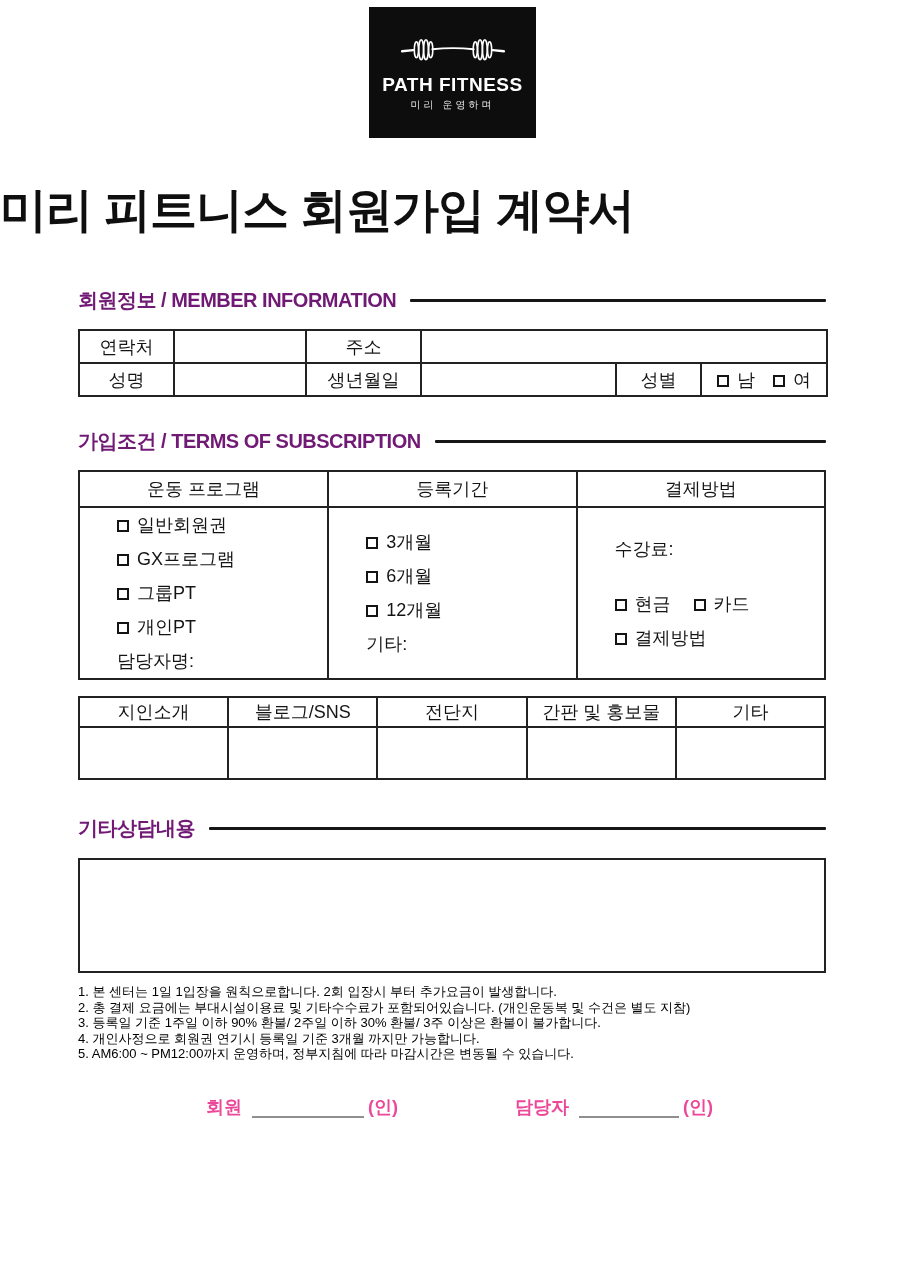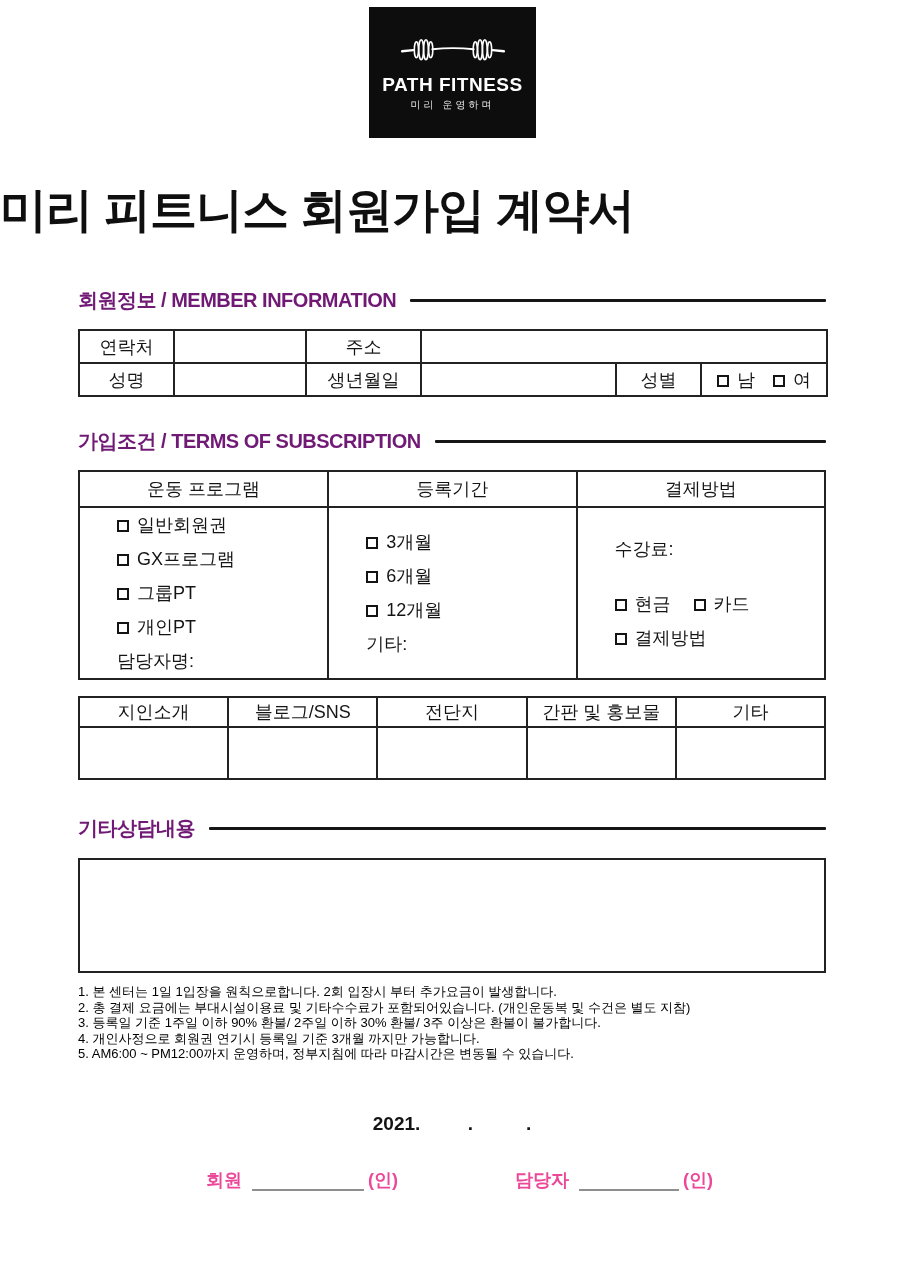--- a/index.html
+++ b/index.html
@@ -274,21 +274,20 @@
     <div class="consult-box"></div>
 
     <div class="notes">
       <div>1. 본 센터는 1일 1입장을 원칙으로합니다. 2회 입장시 부터 추가요금이 발생합니다.</div>
       <div>2. 총 결제 요금에는 부대시설이용료 및 기타수수료가 포함되어있습니다. (개인운동복 및 수건은 별도 지참)</div>
       <div>3. 등록일 기준 1주일 이하 90% 환불/ 2주일 이하 30% 환불/ 3주 이상은 환불이 불가합니다.</div>
       <div>4. 개인사정으로 회원권 연기시 등록일 기준 3개월 까지만 가능합니다.</div>
       <div>5. AM6:00 ~ PM12:00까지 운영하며, 정부지침에 따라 마감시간은 변동될 수 있습니다.</div>
     </div>
 
-    <div class="date-line">2021.         .          .</div>
 
     <div class="sign-row">
       <div class="sign-group">
         <span class="sign-label">회원</span>
         <span class="sign-underline"></span>
         <span class="sign-label">(인)</span>
       </div>
       <div class="sign-group">
         <span class="sign-label">담당자</span>
         <span class="sign-underline" style="width:100px;"></span>

